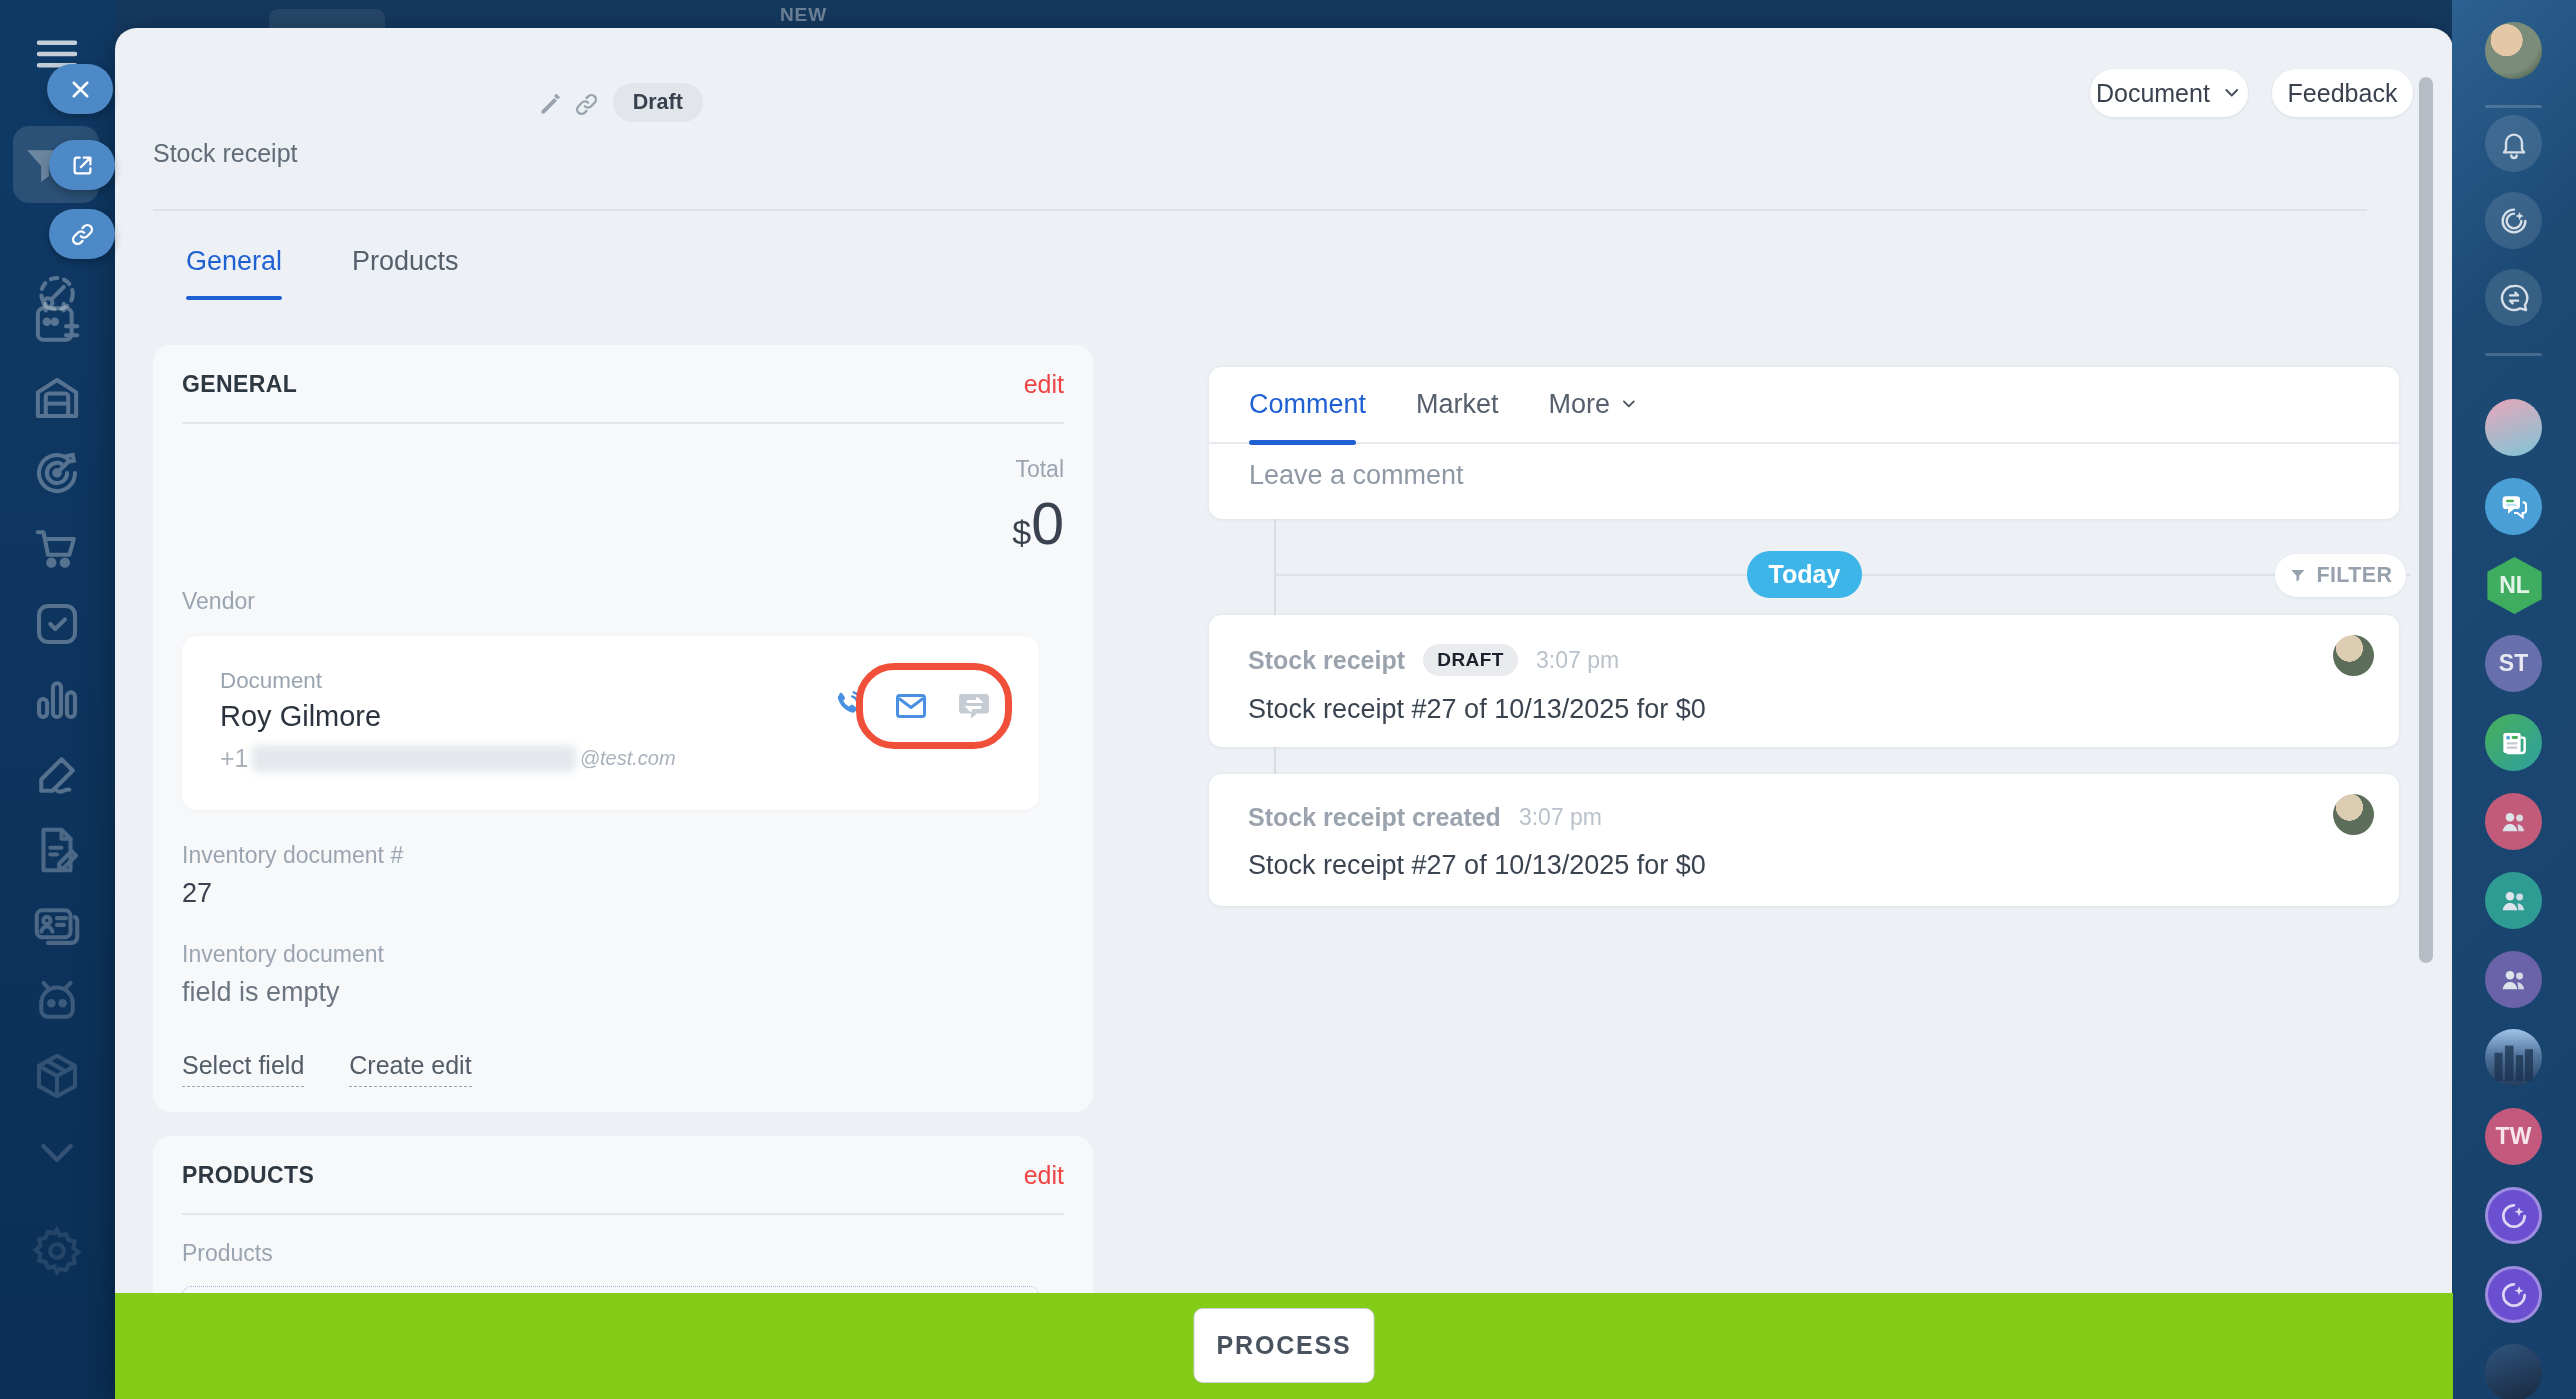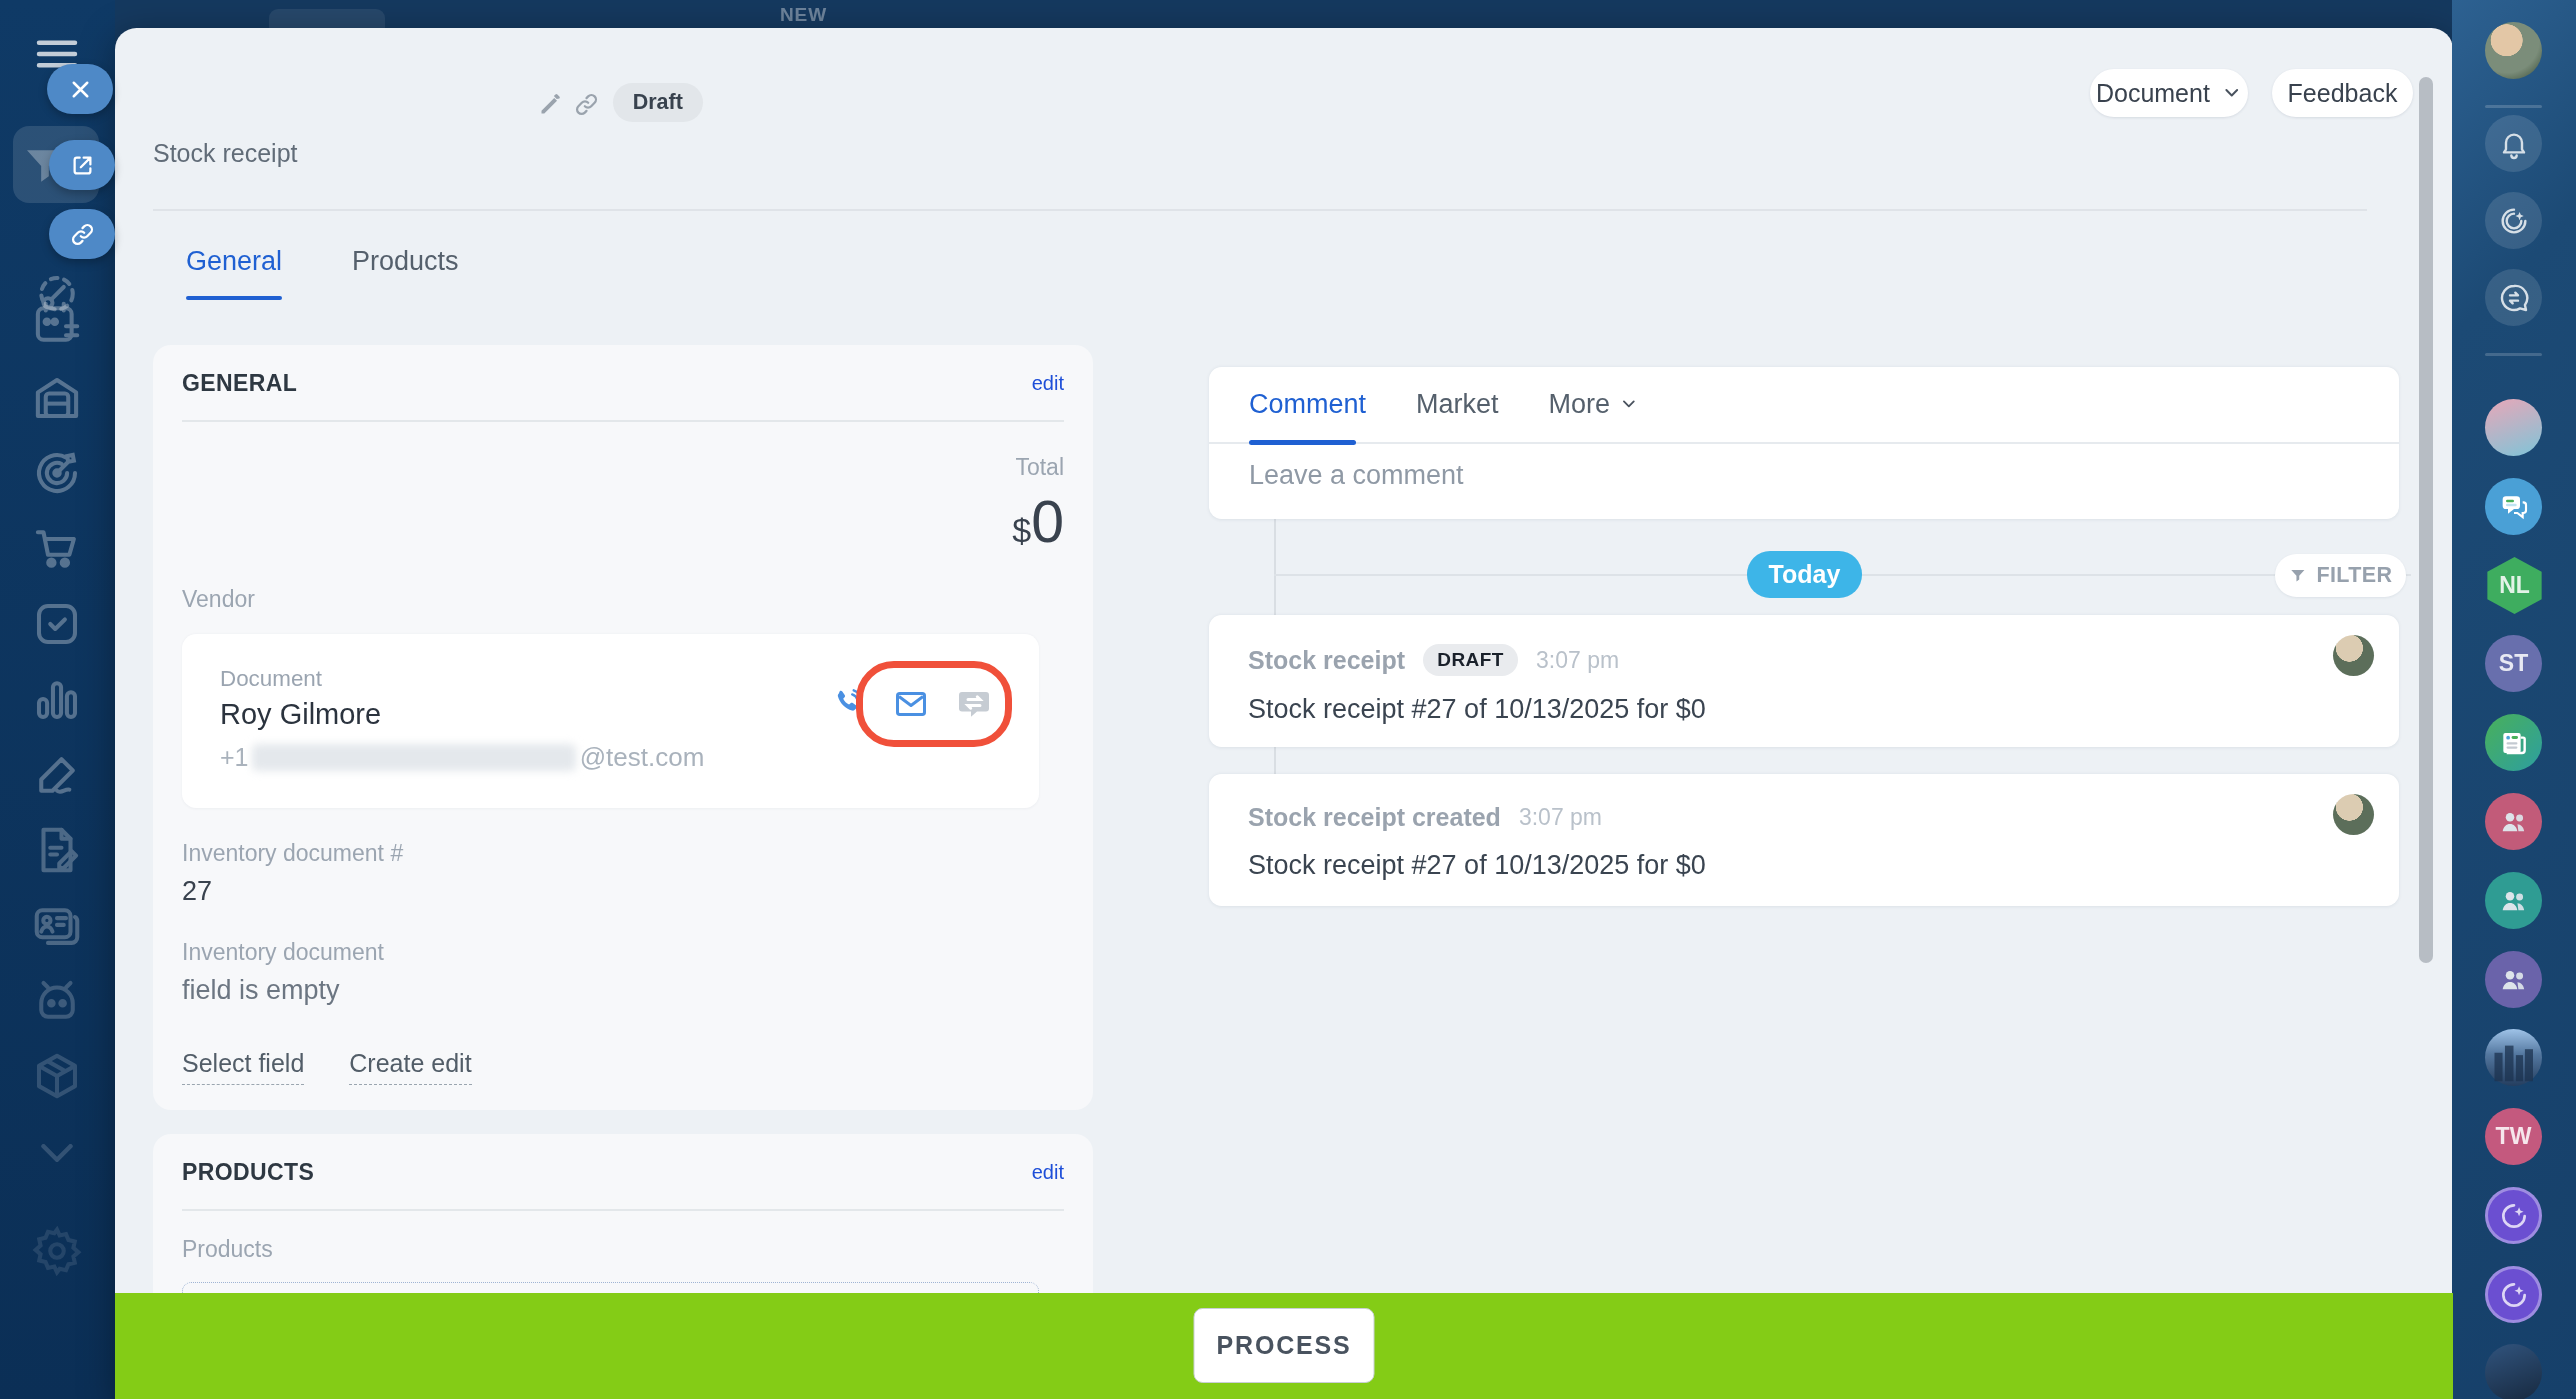--- a/index.html
+++ b/index.html
@@ -59,39 +59,39 @@
   .tab { color:#55606c; padding-bottom:23px; position:relative; }
   .tab.active { color:#1f60d2; }
   .tab.active::after { content:""; position:absolute; left:0; bottom:0; width:100%;
     height:4.5px; border-radius:2.7px; background:#1f60d2; }
 
   
   .col-left { position:absolute; left:38px; top:317px; width:940px; }
   .panel { background:#f7f8fa; border-radius:18px; padding:25px 29px; }
   .panel-hd { display:flex; justify-content:space-between; align-items:center; }
   .panel-title { font-size:23px; font-weight:bold; color:#2e3842; letter-spacing:0.4px; }
-  .edit-link { font-size:20px; color:#1d4ed8; }
+  .edit-link { font-size:25px; color:#ef4444; }
   .panel-div { height:1.8px; background:#e3e7ea; margin:23px 0 0; }
   .f-label { font-size:23px; color:#9ba5b1; }
   .f-value { font-size:27px; color:#39424e; }
   .total-row { margin-top:32px;text-align:right; }
   .total-val { margin-top:7.2px; color:#39424e; }
   .total-val .cur { font-size:34px; }
   .total-val .amt { font-size:59px; font-weight:500; }
   .vendor-label { margin-top:30px; }
 
   .vendor-card { position:relative; margin-top:21.5px; width:857px; height:174px;
     background:#fff; border-radius:14.3px; padding:32px 0 0 38px; box-shadow:0 0.9px 2.7px rgba(30,50,80,.05); }
   .contact-label { font-size:22.4px; color:#9aa4b0; }
   .contact-name { font-size:29px; color:#2b333e; margin-top:5.4px; }
   .phone-row { display:flex; align-items:center; margin-top:10.7px; }
   .phone-prefix { font-size:25px; color:#a9b2bc; }
   .blur-strip { width:324px; height:27px; margin-left:3.6px; background:#e4e8ec;
     border-radius:5.4px; filter:blur(4.5px); }
-  .email-suffix { font-size:26px; color:#a9b2bc; margin-left:3.6px; }
+  .email-suffix { font-size:20px; color:#a9b2bc; margin-left:3.6px;font-style:italic; }
   .contact-icons { position:absolute; right:47px; top:52px; display:flex; gap:27px; align-items:center; }
   .contact-icons svg { width:36px; height:36px; }
   .annotation-red { position:absolute; right:27px; top:27px; width:156px; height:86px;
     border:7.2px solid #f0503a; border-radius:38px; pointer-events:none; }
 
   .inv-block { margin-top:32px; }
   .inv-block .f-value { margin-top:9px; }
   .field-links { margin-top:43px; display:flex; gap:45px; }
   .dashed-link { font-size:25px; color:#525d68; border-bottom:1.8px dashed #9aa5af; padding-bottom:5.4px; }
 

